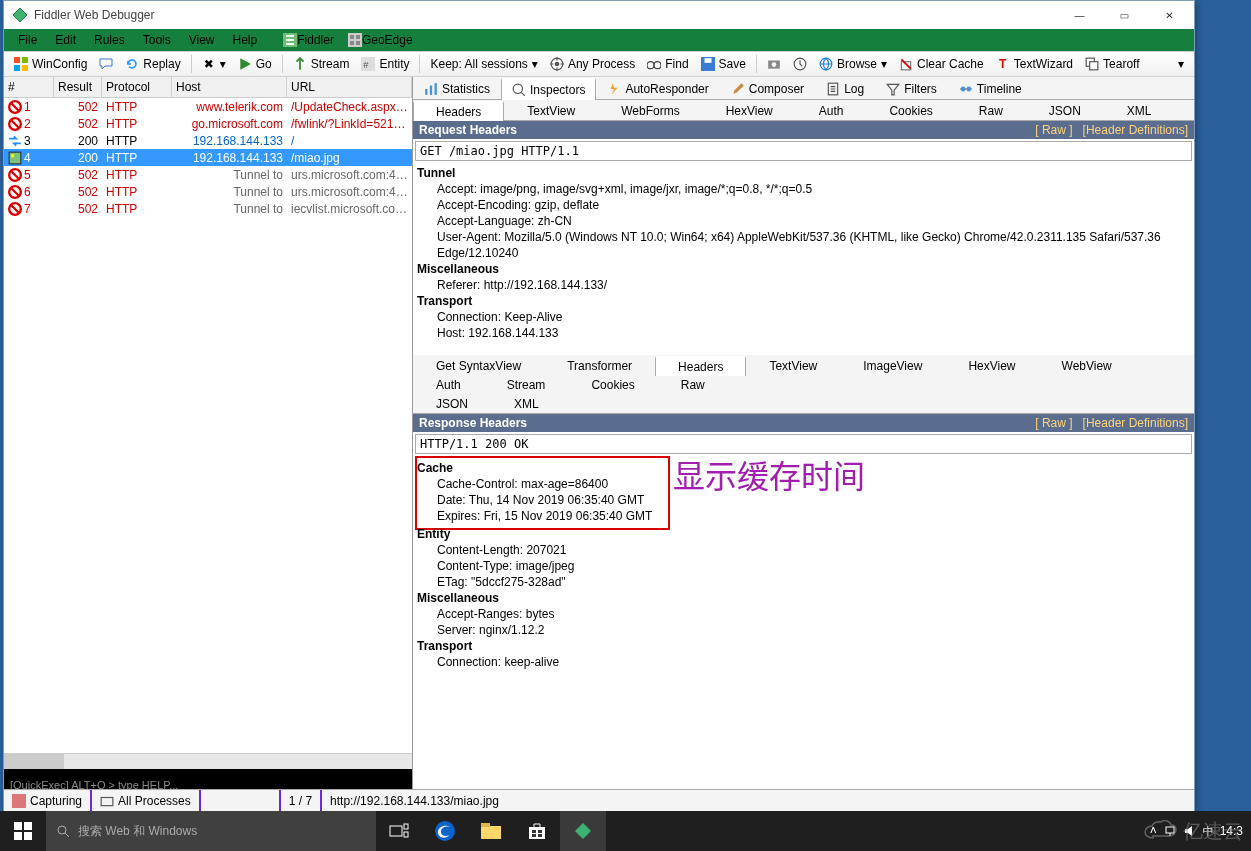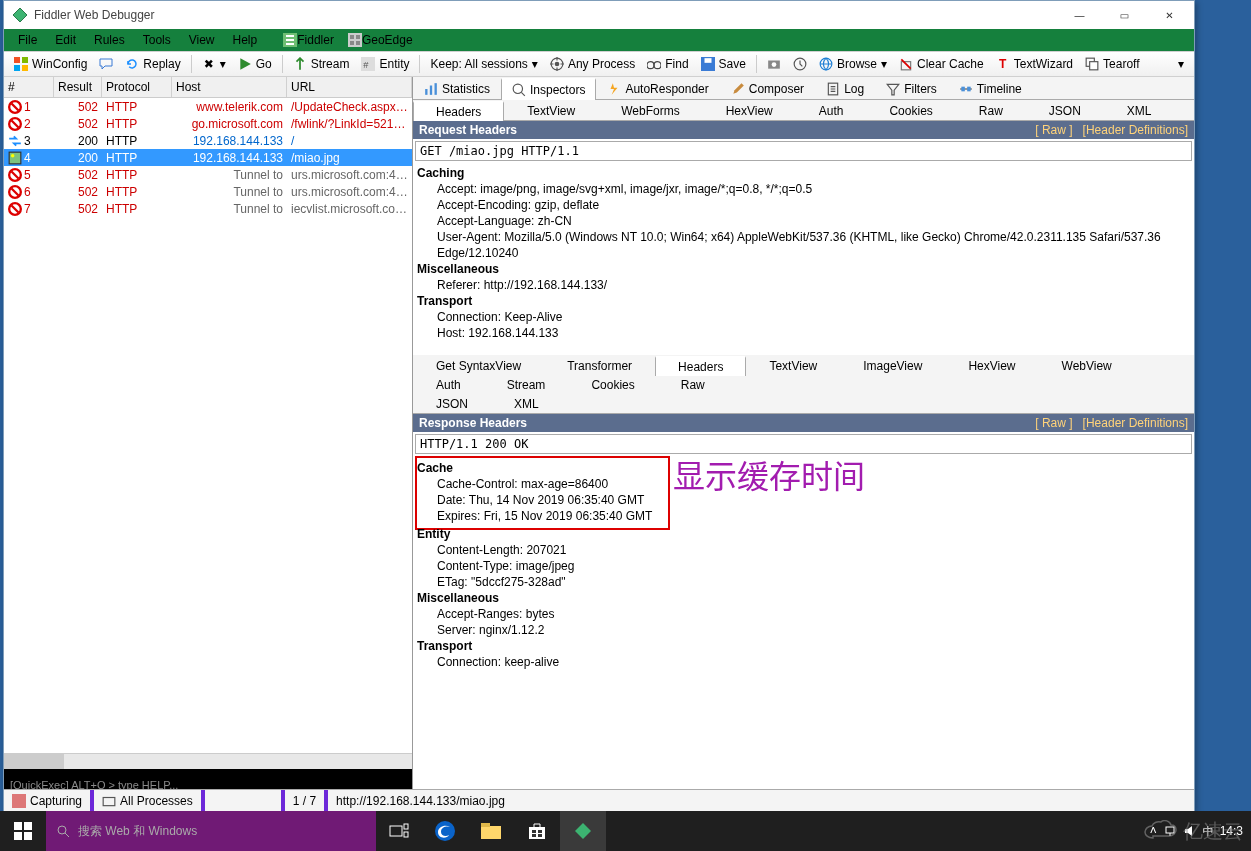--- a/index.html
+++ b/index.html
@@ -56,25 +56,25 @@
   .barhead a{color:#ffd37a; margin-left:10px; font-weight:normal; text-decoration:none;}
   .reqline{border:1px solid #aaa;margin:2px;padding:2px 4px;font-family:Consolas,monospace;font-size:12px;background:#fff;}
   .hdrblock{font-size:12px;padding:2px 4px 6px 4px; line-height:16px;}
   .hdrblock .group{font-weight:bold;}
   .hdrblock .line{padding-left:20px;}
   
   .hlbox{border:2px solid #d00; padding:2px 0 4px 0; margin:-2px 0 -4px -2px; display:inline-block;}
   .annot{color:#a21caf;font-family:"SimSun","Noto Sans CJK SC",serif;font-size:32px;position:absolute;}
   
   .statusbar{height:22px;border-top:1px solid #aaa;display:flex;align-items:center;font-size:12px;background:#f4f4f4;}
-  .sb{padding:0 8px;border-right:4px solid #6d28d9;display:flex;align-items:center;gap:4px;height:100%;}
+  .sb{padding:0 8px;border-right:2px solid #6d28d9;display:flex;align-items:center;gap:4px;height:100%;}
   
   .taskbar{position:absolute;left:0;right:0;bottom:0;height:40px;background:#1f1f1f;display:flex;align-items:center;color:#fff;font-size:12px;}
   .taskbar .start{width:46px;height:100%;display:flex;align-items:center;justify-content:center;}
-  .taskbar .search{flex:0 0 330px;height:100%;display:flex;align-items:center;background:#701a75;color:#aaa;padding:0 10px;gap:8px;}
+  .taskbar .search{flex:0 0 330px;height:100%;display:flex;align-items:center;background:#404040;color:#aaa;padding:0 10px;gap:8px;}
   .taskbar .tbicons{display:flex;height:100%;}
   .taskbar .tbicons .ti{width:46px;display:flex;align-items:center;justify-content:center;}
   .taskbar .tray{margin-left:auto;display:flex;align-items:center;gap:6px;padding:0 8px;color:#fff;}
   .watermark{position:absolute;right:8px;bottom:6px;opacity:.55;font-size:20px;color:#888;font-family:"Microsoft YaHei",sans-serif;display:flex;align-items:center;gap:6px;}
   svg { display:block; }
   .iconblock{width:14px;height:14px;display:inline-flex;align-items:center;justify-content:center;}
 </style>
 </head>
 <body>
 
@@ -464,21 +464,21 @@
           <div class="tab">XML</div>
         </div>
         <div class="barhead">
           <b>Request Headers</b>
           <span class="sp"></span>
           <a>[ Raw ]</a>
           <a>[Header Definitions]</a>
         </div>
         <div class="reqline">GET /miao.jpg HTTP/1.1</div>
         <div class="hdrblock">
-          <div class="group">Caching</div>
+          <div class="group">Tunnel</div>
           <div class="line">Accept: image/png, image/svg+xml, image/jxr, image/*;q=0.8, */*;q=0.5</div>
           <div class="line">Accept-Encoding: gzip, deflate</div>
           <div class="line">Accept-Language: zh-CN</div>
           <div class="line">User-Agent: Mozilla/5.0 (Windows NT 10.0; Win64; x64) AppleWebKit/537.36 (KHTML, like Gecko) Chrome/42.0.2311.135 Safari/537.36 Edge/12.10240</div>
           <div class="group">Miscellaneous</div>
           <div class="line">Referer: http://192.168.144.133/</div>
           <div class="group">Transport</div>
           <div class="line">Connection: Keep-Alive</div>
           <div class="line">Host: 192.168.144.133</div>
         </div>

